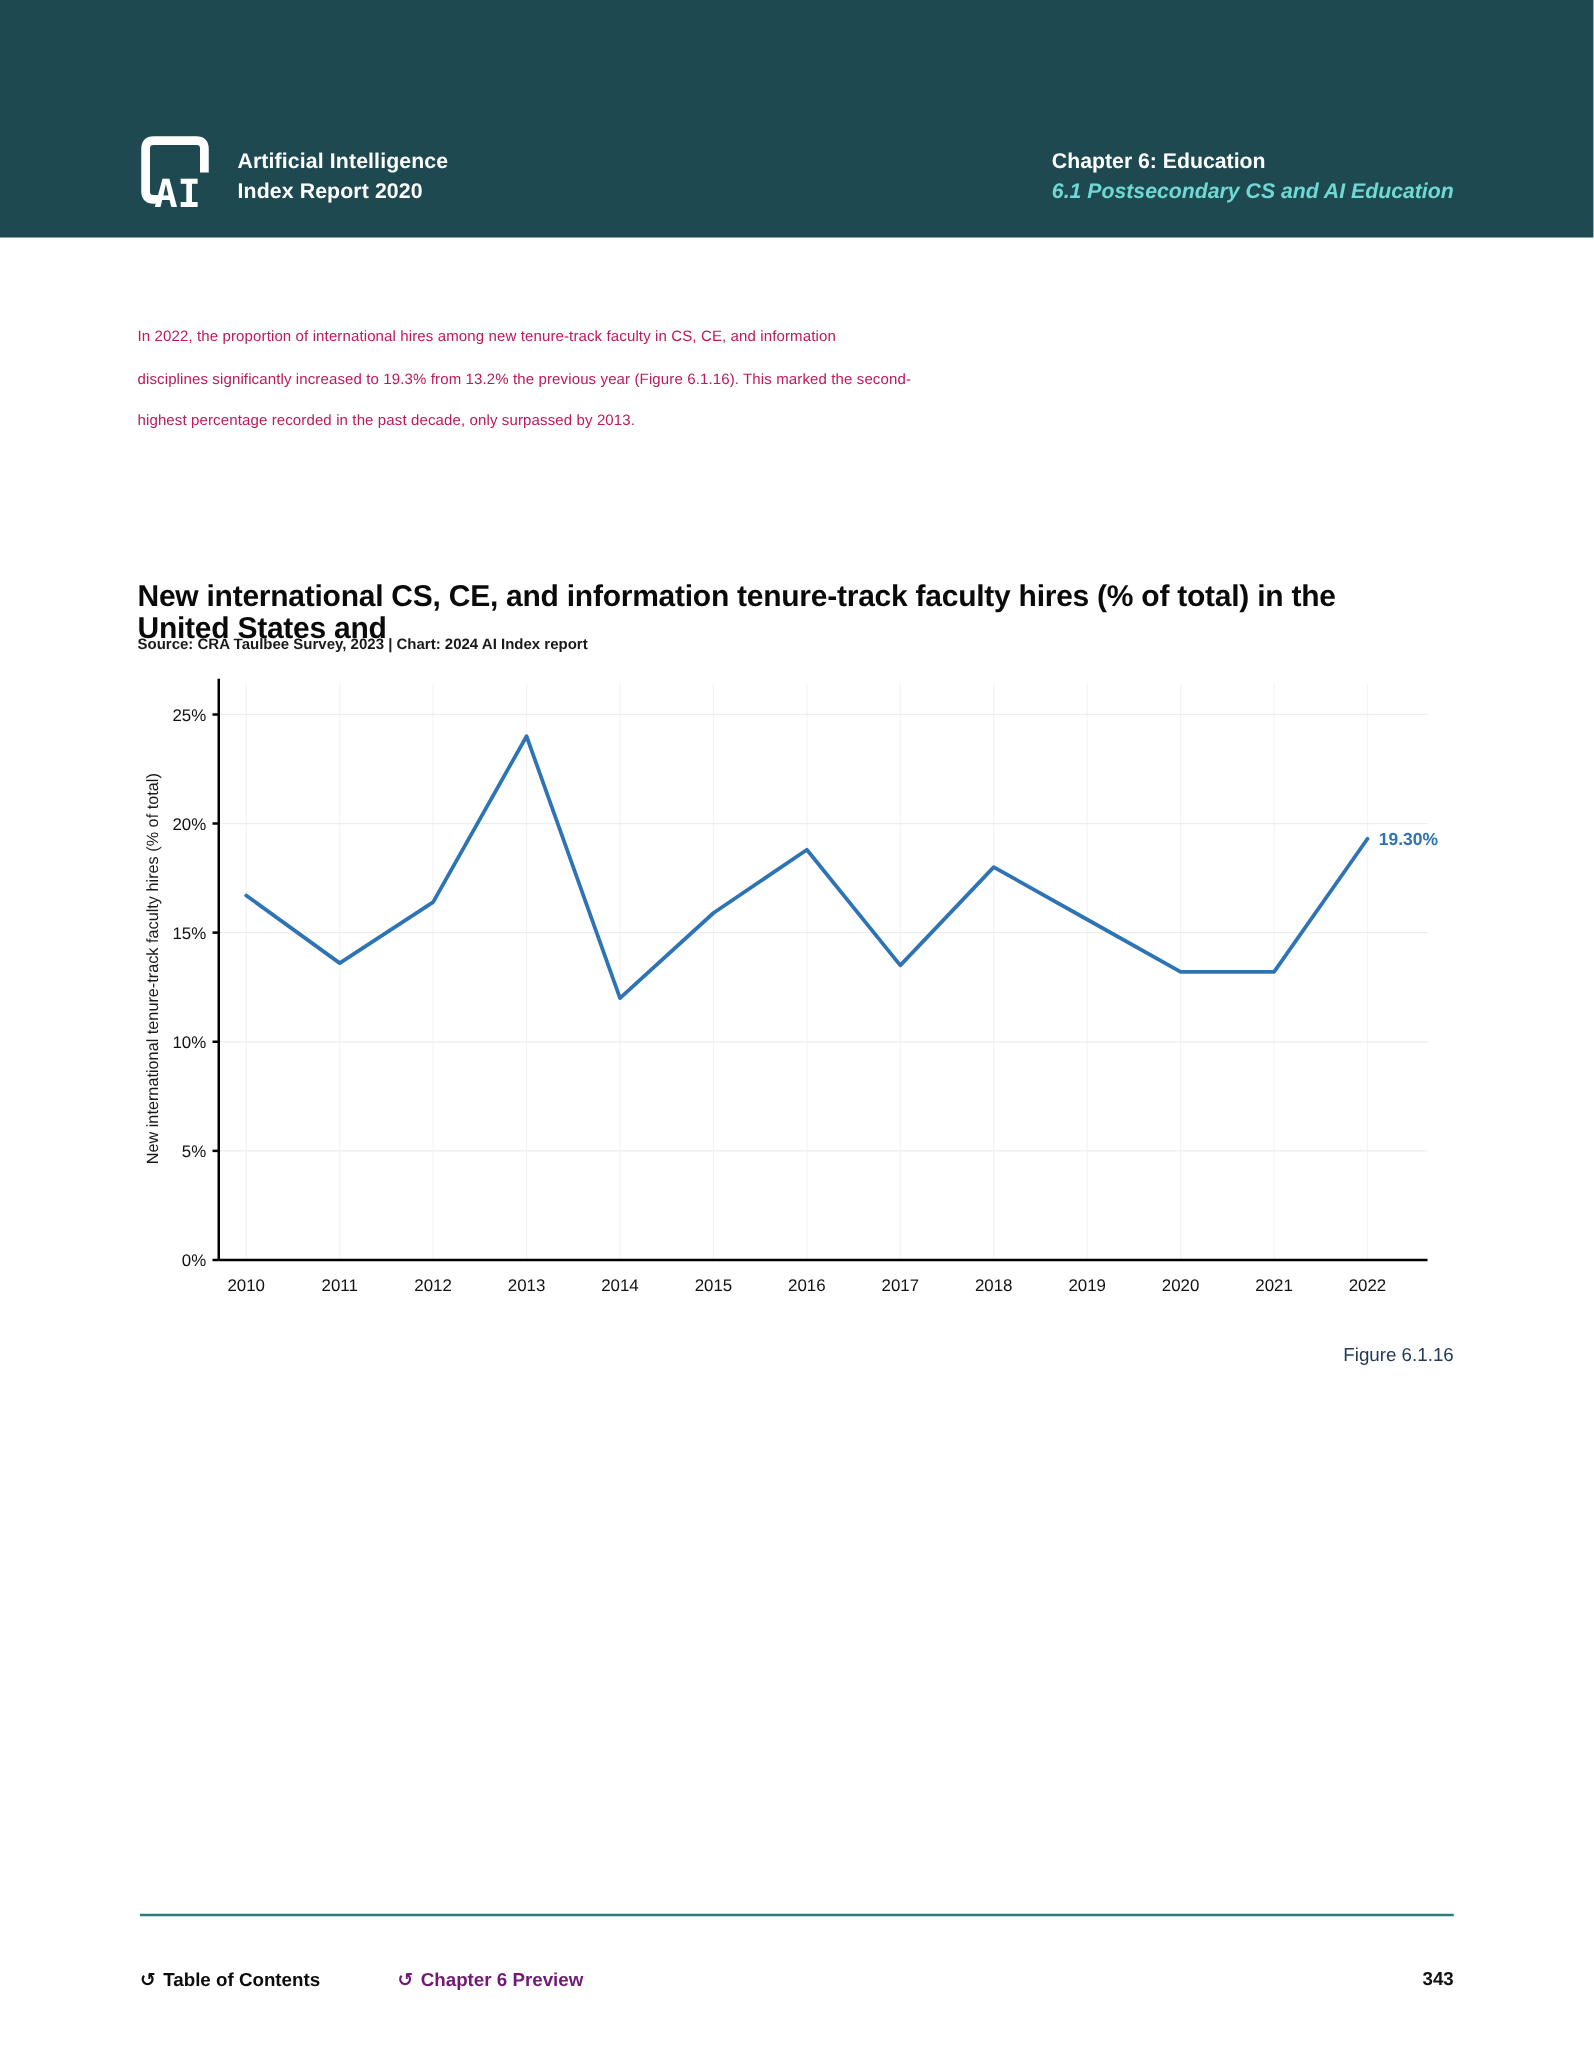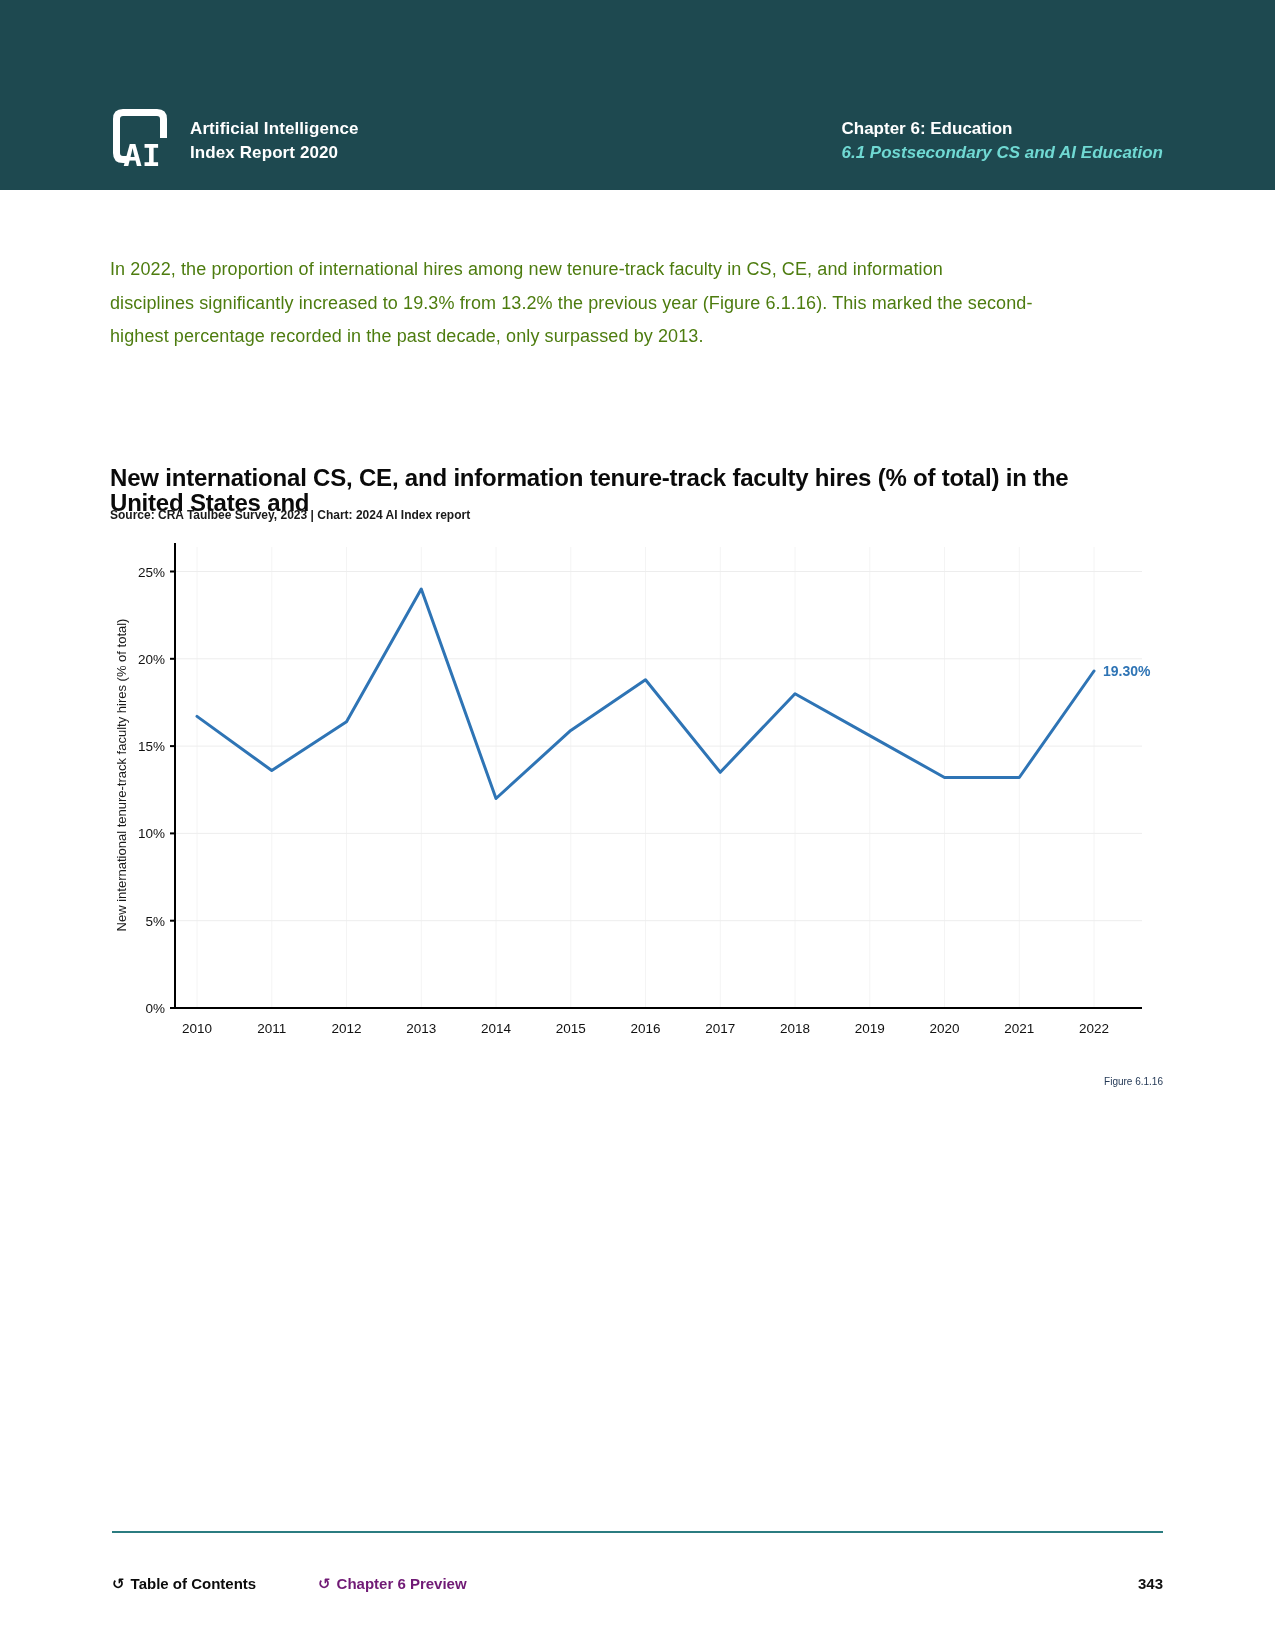--- a/index.html
+++ b/index.html
@@ -21,36 +21,36 @@
   }
   .head-right {
     position:absolute; right:112px; top:117px; text-align:left;
     font-weight:bold; font-size:17px; line-height:24px;
   }
   .head-right .chapter { color:#ffffff; }
   .head-right .section { color:#70d9d3;font-style:italic; }
   
   .paragraph {
     position:absolute; left:110px; top:253px; width:1010px;
-    color:#4d7c0f; font-size:18px; line-height:33.5px; letter-spacing:0.1px;
+    color:#be185d; font-size:12px; line-height:33.5px; letter-spacing:0.1px;
   }
   
   .chart-title {
     position:absolute; left:110px; top:465px; width:1020px;
     color:#0a0a0a; font-weight:bold; font-size:24px; line-height:25px;
     letter-spacing:-0.2px;
   }
   .chart-source {
     position:absolute; left:110px; top:508px;
     color:#1a1a1a; font-size:12px;font-weight:bold;
   }
   .chart-wrap { position:absolute; left:112px; top:525px; width:1053px; height:548px; }
   .figure-caption {
     position:absolute; left:112px; top:1076px; width:1051px;
-    text-align:right; color:#253a57; font-size:10px;
+    text-align:right; color:#253a57; font-size:15px;
   }
   
   .footer-rule {
     position:absolute; left:112px; top:1531px; width:1051px; height:2px;
     background:#2b7c80;
   }
   .footer-row {
     position:absolute; left:112px; top:1575px; width:1051px; height:26px;
     font-size:15px;
   }

